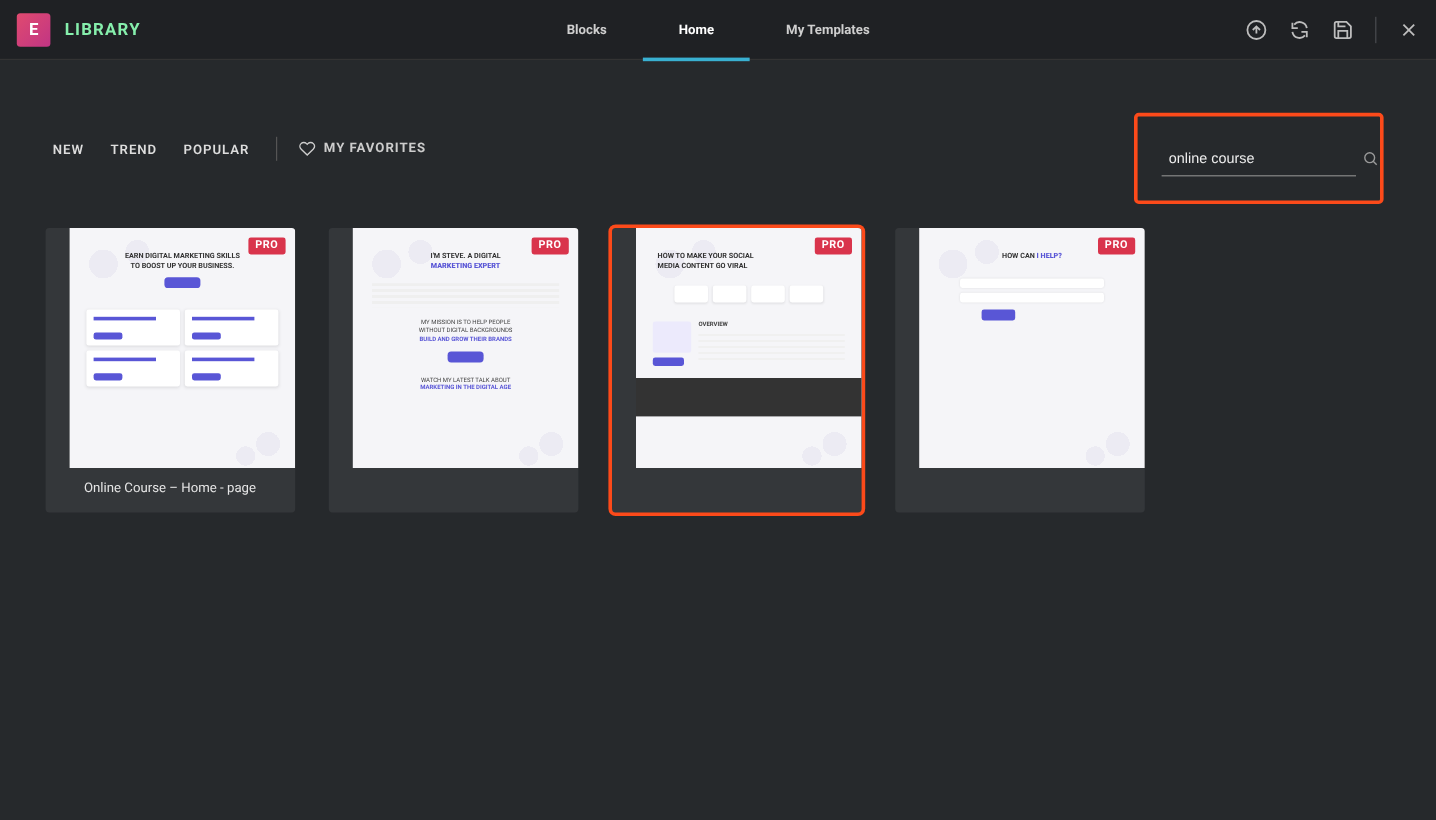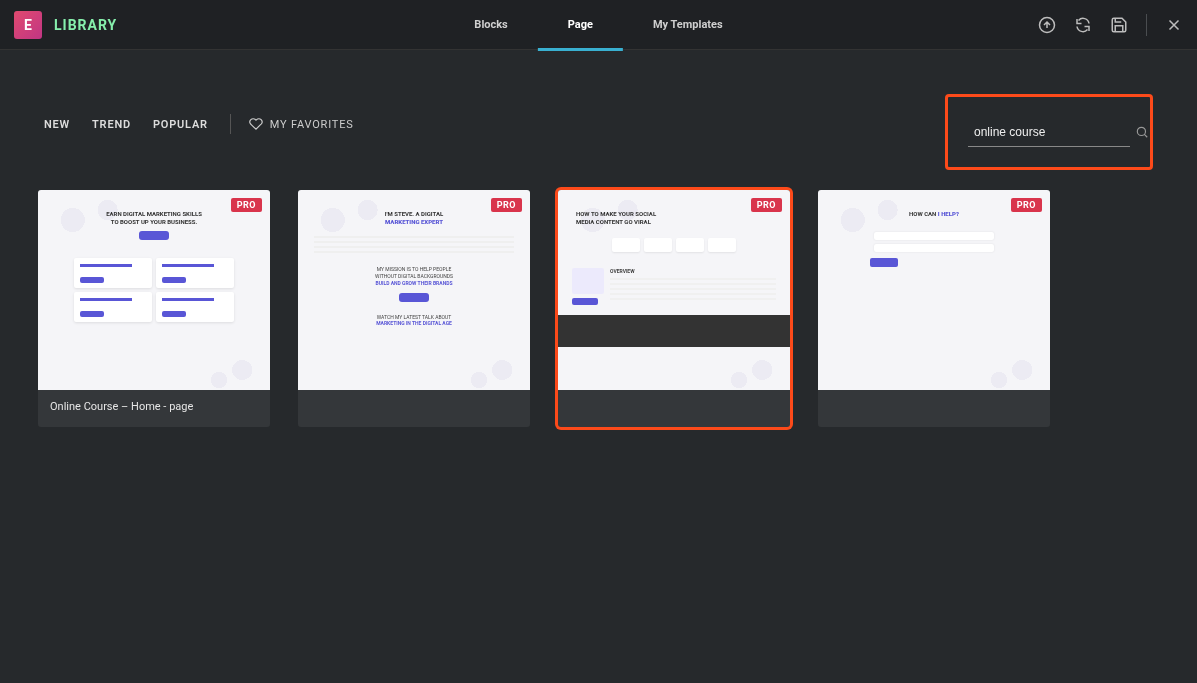--- a/index.html
+++ b/index.html
@@ -78,21 +78,21 @@
   .filters {
     display: flex;
     align-items: center;
     padding: 28px 44px 12px 44px;
     font-size: 11px;
     letter-spacing: 0.8px;
     color: #ccc;
   }
   .filter-item { margin-right: 22px; cursor: pointer; font-weight: 600; color: #ddd; }
   .filter-divider { width: 1px; height: 20px; background: #555; margin: 0 18px 0 0; }
-  .favorites { display: flex; align-items: center; cursor: pointer; font-weight: 400; }
+  .favorites { display: flex; align-items: flex-start; cursor: pointer; font-weight: 700; }
   .favorites svg { width: 14px; height: 14px; margin-right: 7px; fill: none; stroke: #ccc; stroke-width: 2; }
 
   .search-wrap {
     margin-left: auto;
     width: 208px;
     border: 3px solid #fc4a1a;
     border-radius: 4px;
     padding: 20px;
     margin-top: 16px;
   }
@@ -113,25 +113,26 @@
   }
   .search-icon { width: 14px; height: 14px; margin-right: 4px; }
   .search-icon svg { width: 14px; height: 14px; stroke: #999; fill: none; stroke-width: 2; }
 
   .grid {
     display: flex;
     padding: 8px 38px;
     gap: 28px;
   }
   .card {
-    width: 232px;
+    width: 208px;
     background: #34373a;
     border-radius: 3px;
     overflow: hidden;
     cursor: pointer;
+    padding-left: 20px;
   }
   .card.highlighted {
     box-shadow: 0 0 0 3px #fc4a1a;
   }
   .thumb {
     position: relative;
     height: 200px;
     background: #f5f5f8;
     background-image: radial-gradient(circle at 15% 15%, #ecebf3 12px, transparent 12px),
                       radial-gradient(circle at 30% 10%, #ecebf3 10px, transparent 10px),
@@ -180,21 +181,21 @@
 </style>
 </head>
 <body>
 
 <div class="header">
   <div class="logo-box">E</div>
   <div class="logo-title">LIBRARY</div>
 
   <div class="tabs">
     <div class="tab">Blocks</div>
-    <div class="tab active">Page</div>
+    <div class="tab active">Home</div>
     <div class="tab">My Templates</div>
   </div>
 
   <div class="header-actions">
     <div class="icon-btn">
       <svg viewBox="0 0 24 24" fill="none" stroke="currentColor" stroke-width="2">
           <circle cx="12" cy="12" r="10"></circle>
           <path d="M12 16V8M8 12l4-4 4 4"></path>
         </svg>
     </div>

